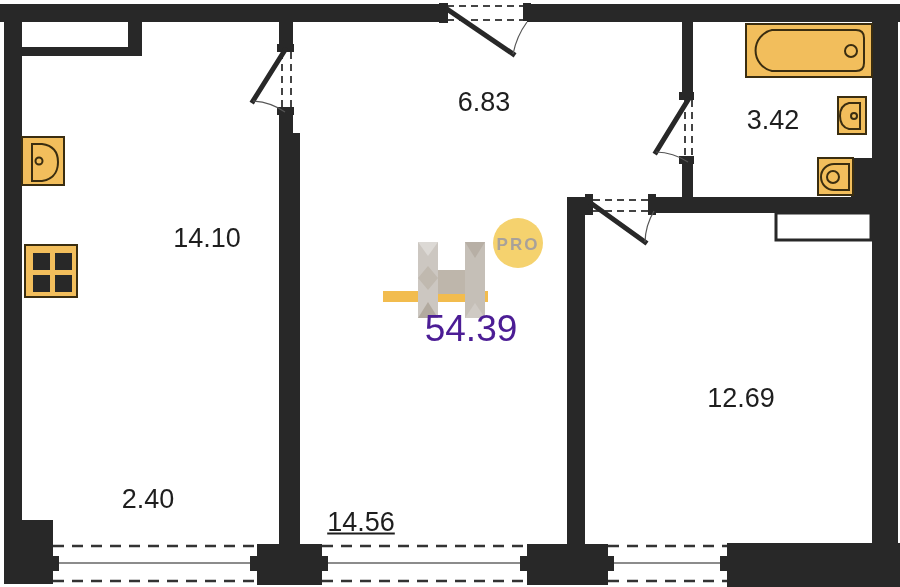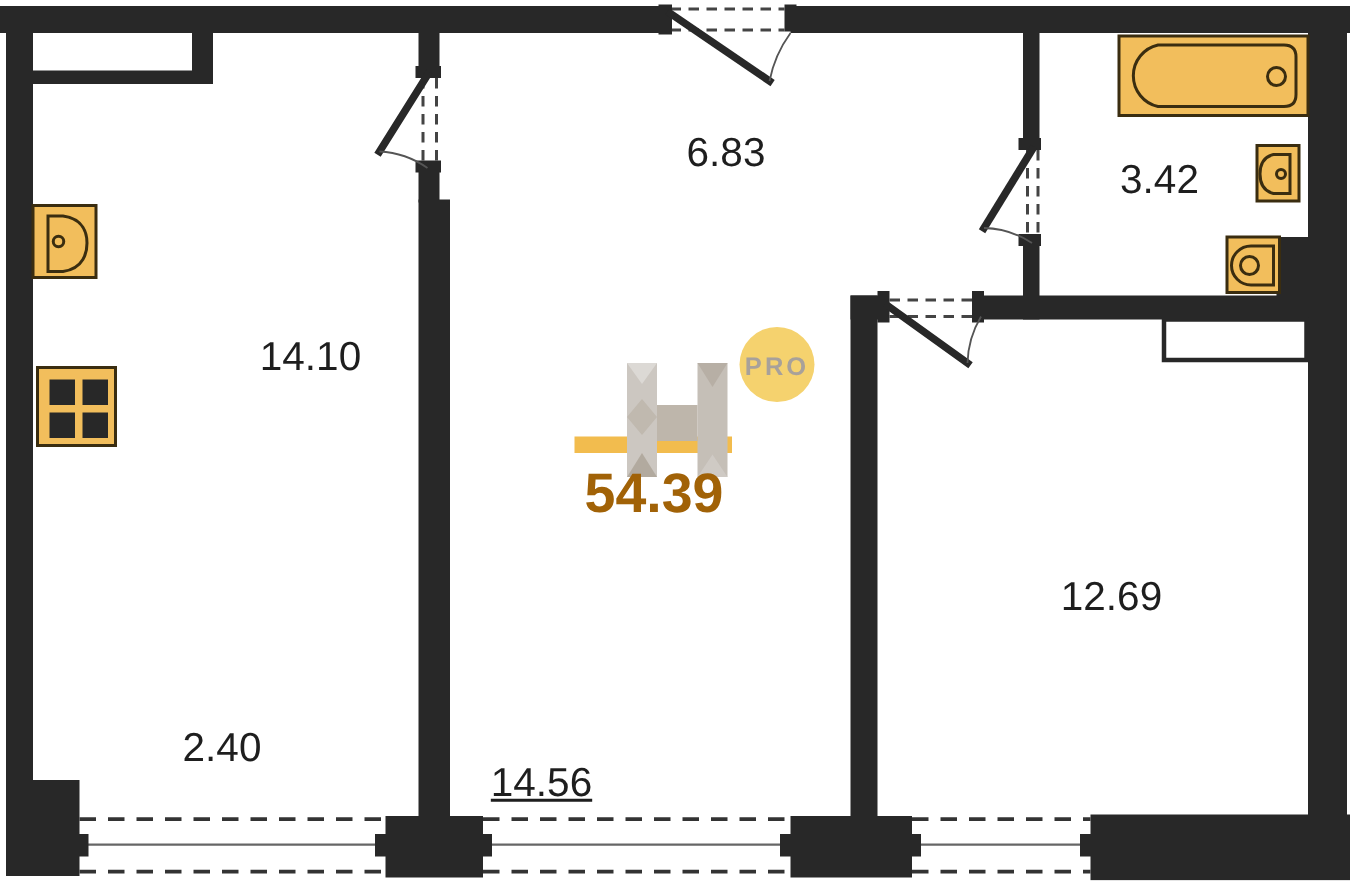--- a/index.html
+++ b/index.html
@@ -22,21 +22,21 @@
   .swing{stroke:#555; stroke-width:1.2; fill:none;}
   .fix{fill:var(--fixture-fill); stroke:var(--fixture-stroke); stroke-width:2;}
   .fixline{fill:none; stroke:var(--fixture-stroke); stroke-width:2;}
   .burner{fill:var(--wall);}
   .area-label{
     position:absolute; transform:translate(-50%,-50%);
     font-size:27px; color:var(--text); white-space:nowrap; letter-spacing:0;
   }
   .total-label{
     position:absolute; transform:translate(-50%,-50%);
-    font-size:37px; font-weight:bold; color:#a16207; white-space:nowrap;
+    font-size:37px; font-weight:normal; color:#4c1d95; white-space:nowrap;margin-left:35px;
   }
   .badge-text{
     font-family:"Liberation Sans", sans-serif; font-size:17px; font-weight:bold;
     fill:var(--badge-text); letter-spacing:2px;
   }
 </style>
 </head>
 <body>
 
 <div class="plan">

